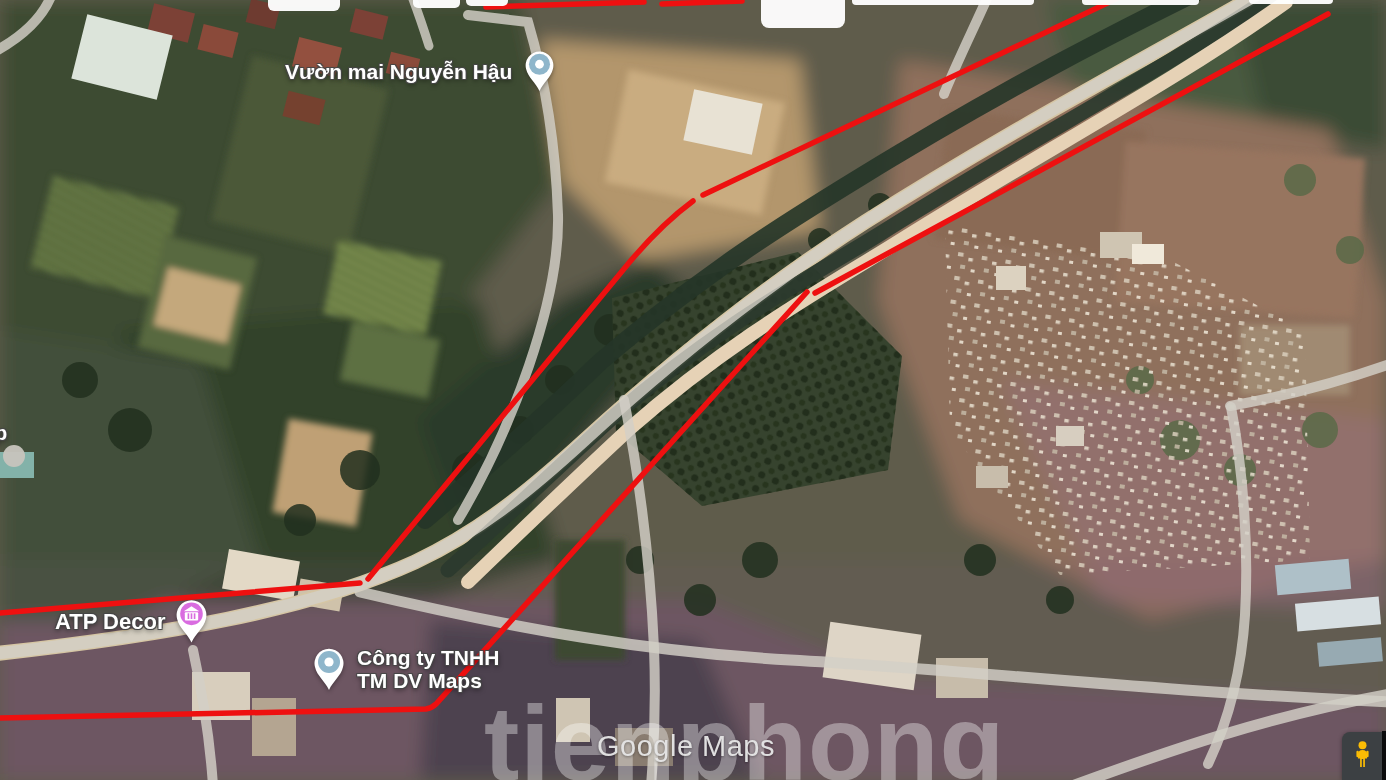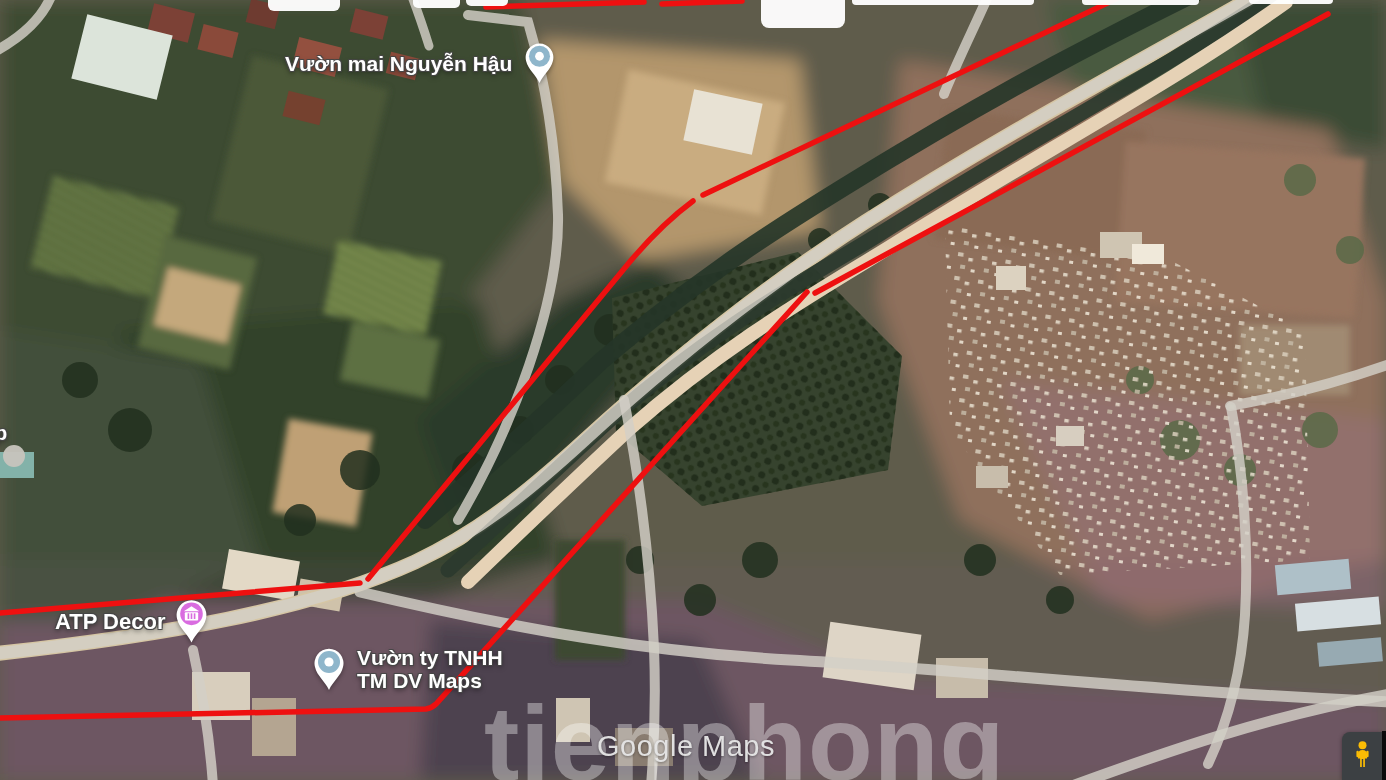--- a/index.html
+++ b/index.html
@@ -12,21 +12,21 @@
   
   .poi{position:absolute;display:flex;align-items:center;z-index:30;cursor:pointer;}
   .poi-text{
     color:var(--c-label_white,#fff);font-weight:700;line-height:1.08;
     text-shadow:-1px -1px 0 rgba(70,70,70,.9),1px -1px 0 rgba(70,70,70,.9),
                 -1px 1px 0 rgba(70,70,70,.9),1px 1px 0 rgba(70,70,70,.9),
                 0 2px 5px rgba(0,0,0,.55);
     white-space:nowrap;
   }
   .poi .pin{flex:0 0 auto;filter:drop-shadow(0 2px 2px rgba(0,0,0,.35));}
-  .poi-nguyenhau{left:285px;top:40px;gap:10px;}
+  .poi-nguyenhau{left:285px;top:48px;gap:10px;}
   .poi-nguyenhau .poi-text{font-size:21px;}
   .poi-atp{left:55px;top:596px;gap:8px;}
   .poi-atp .poi-text{font-size:22px;}
   .poi-qhome{left:311px;top:645px;gap:10px;}
   .poi-qhome .poi-text{font-size:21px;}
   .poi-clip-left{left:-5px;top:423px;}
   .poi-clip-left .poi-text{font-size:20px;}
   
   .wm-news{
     position:absolute;left:484px;top:690px;z-index:20;
@@ -247,21 +247,21 @@
 
   <div class="poi poi-qhome">
     <span class="pin">
       <svg width="36" height="46" viewBox="0 0 36 46">
         <path d="M18 45 C14 36 6 31 4 22 A14.5 14.5 0 1 1 32 22 C30 31 22 36 18 45 Z" fill="#fff"></path>
         <circle cx="18" cy="17" r="11" fill="var(--c-pin_blue,#8fb6cb)"></circle>
         <circle cx="18" cy="17" r="4.6" fill="#fff"></circle>
       </svg>
     </span>
     <span class="poi-text">
-      <div>Vườn ty TNHH</div>
+      <div>Công ty TNHH</div>
       <div>TM DV Maps</div>
     </span>
   </div>
 
   <div class="poi poi-clip-left">
     <span class="poi-text">p</span>
   </div>
 
   <div class="wm-news">tienphong</div>
   <div class="wm-brand">Google Maps</div>

